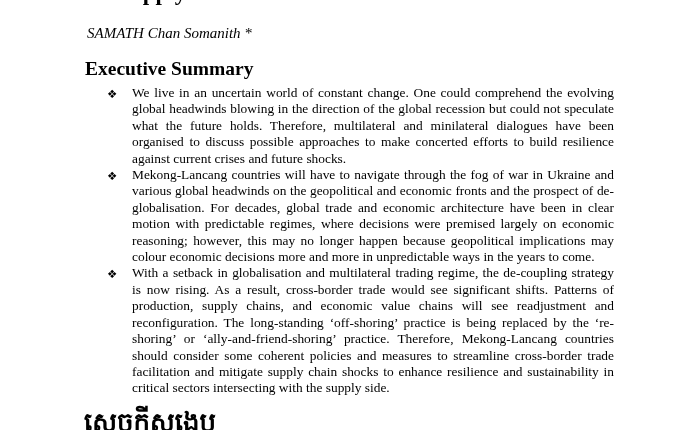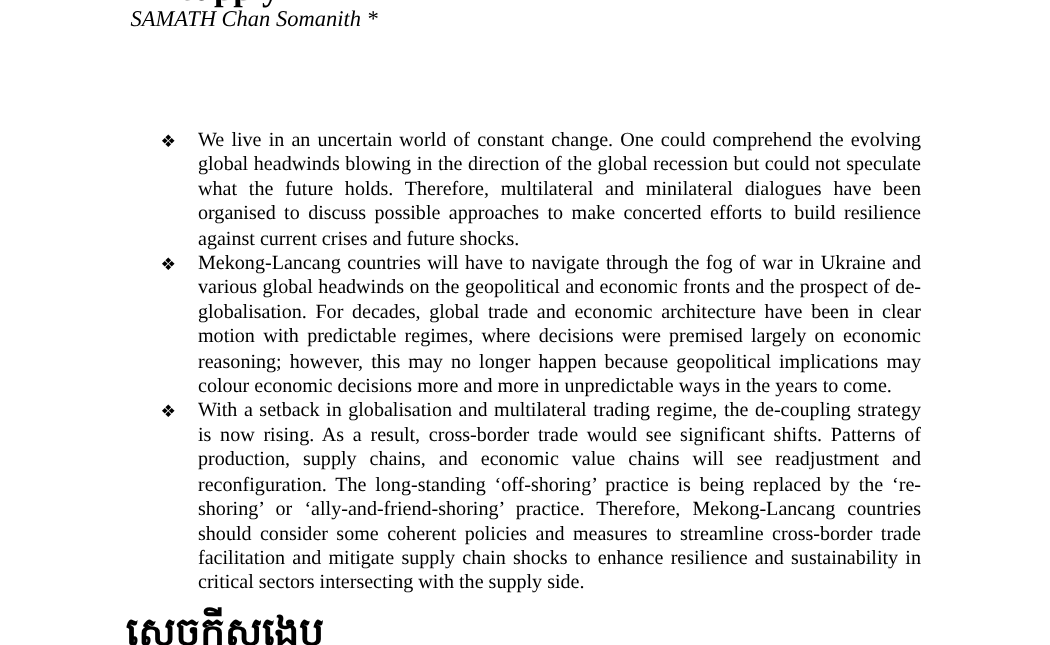--- a/index.html
+++ b/index.html
@@ -32,21 +32,21 @@
   .title-fragment span {
     display: block;
     font-weight: bold;
     font-size: 23px;
     line-height: 27px;
     margin-top: -21px;
     white-space: nowrap;
   }
   .author-line {
     position: absolute;
-    top: 4px;
+    top: 24px;
     left: 87px;
     font-style: italic;
     font-size: 15px;
     line-height: 19px;
     white-space: nowrap;
   }
   .exec-heading {
     position: absolute;
     top: 43px;
     left: 85px;
@@ -95,20 +95,21 @@
 <body>
 
 <div class="page">
 
   <div class="title-fragment">
     <span>supply</span>
   </div>
 
   <div class="author-line">SAMATH Chan Somanith *</div>
 
+  <h1 class="exec-heading">Executive Summary</h1>
 
   <ul class="bullet-list">
     <li>
       <span class="bullet-marker">❖</span>
       <span>We live in an uncertain world of constant change. One could comprehend the evolving global headwinds blowing in the direction of the global recession but could not speculate what the future holds. Therefore, multilateral and minilateral dialogues have been organised to discuss possible approaches to make concerted efforts to build resilience against current crises and future shocks.</span>
     </li>
     <li>
       <span class="bullet-marker">❖</span>
       <span>Mekong-Lancang countries will have to navigate through the fog of war in Ukraine and various global headwinds on the geopolitical and economic fronts and the prospect of de-globalisation. For decades, global trade and economic architecture have been in clear motion with predictable regimes, where decisions were premised largely on economic reasoning; however, this may no longer happen because geopolitical implications may colour economic decisions more and more in unpredictable ways in the years to come.</span>
     </li>

